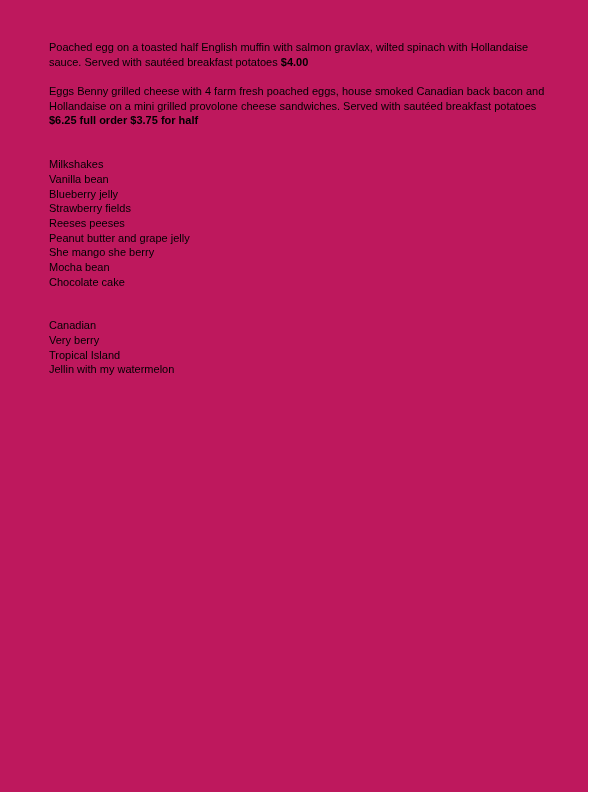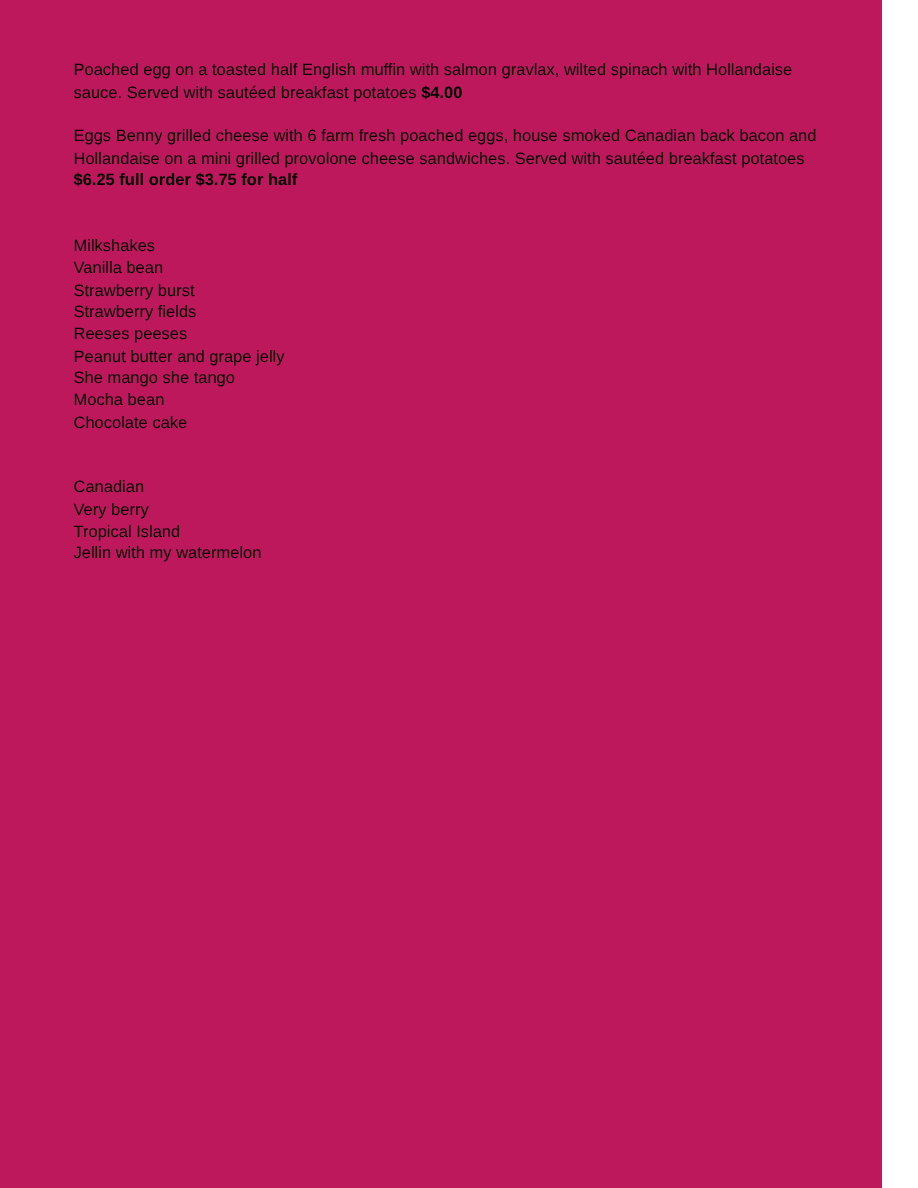--- a/index.html
+++ b/index.html
@@ -39,34 +39,34 @@
 <body>
 
 <div class="page">
   <div class="doc" id="doc">
       <div>
         <div class="line"><span class="seg">Poached egg on a toasted half English muffin with salmon gravlax, wilted spinach with Hollandaise</span></div>
         <div class="line"><span class="seg">sauce. Served with sautéed breakfast potatoes </span><span class="seg seg-bold">$4.00</span></div>
       </div>
       <div class="blank-line"></div>
       <div>
-        <div class="line"><span class="seg">Eggs Benny grilled cheese with 6 farm fresh poached eggs, house smoked Canadian back bacon and</span></div>
+        <div class="line"><span class="seg">Eggs Benny grilled cheese with 4 farm fresh poached eggs, house smoked Canadian back bacon and</span></div>
         <div class="line"><span class="seg">Hollandaise on a mini grilled provolone cheese sandwiches. Served with sautéed breakfast potatoes</span></div>
         <div class="line"><span class="seg seg-bold">$6.25 full order $3.75 for half</span></div>
       </div>
       <div class="blank-line"></div>
       <div class="blank-line"></div>
       <div>
         <div class="line"><span class="seg">Milkshakes</span></div>
         <div class="line"><span class="seg">Vanilla bean</span></div>
-        <div class="line"><span class="seg">Strawberry burst</span></div>
+        <div class="line"><span class="seg">Blueberry jelly</span></div>
         <div class="line"><span class="seg">Strawberry fields</span></div>
         <div class="line"><span class="seg">Reeses peeses</span></div>
         <div class="line"><span class="seg">Peanut butter and grape jelly</span></div>
-        <div class="line"><span class="seg">She mango she tango</span></div>
+        <div class="line"><span class="seg">She mango she berry</span></div>
         <div class="line"><span class="seg">Mocha bean</span></div>
         <div class="line"><span class="seg">Chocolate cake</span></div>
       </div>
       <div class="blank-line"></div>
       <div class="blank-line"></div>
       <div>
         <div class="line"><span class="seg">Canadian</span></div>
         <div class="line"><span class="seg">Very berry</span></div>
         <div class="line"><span class="seg">Tropical Island</span></div>
         <div class="line"><span class="seg">Jellin with my watermelon</span></div>

